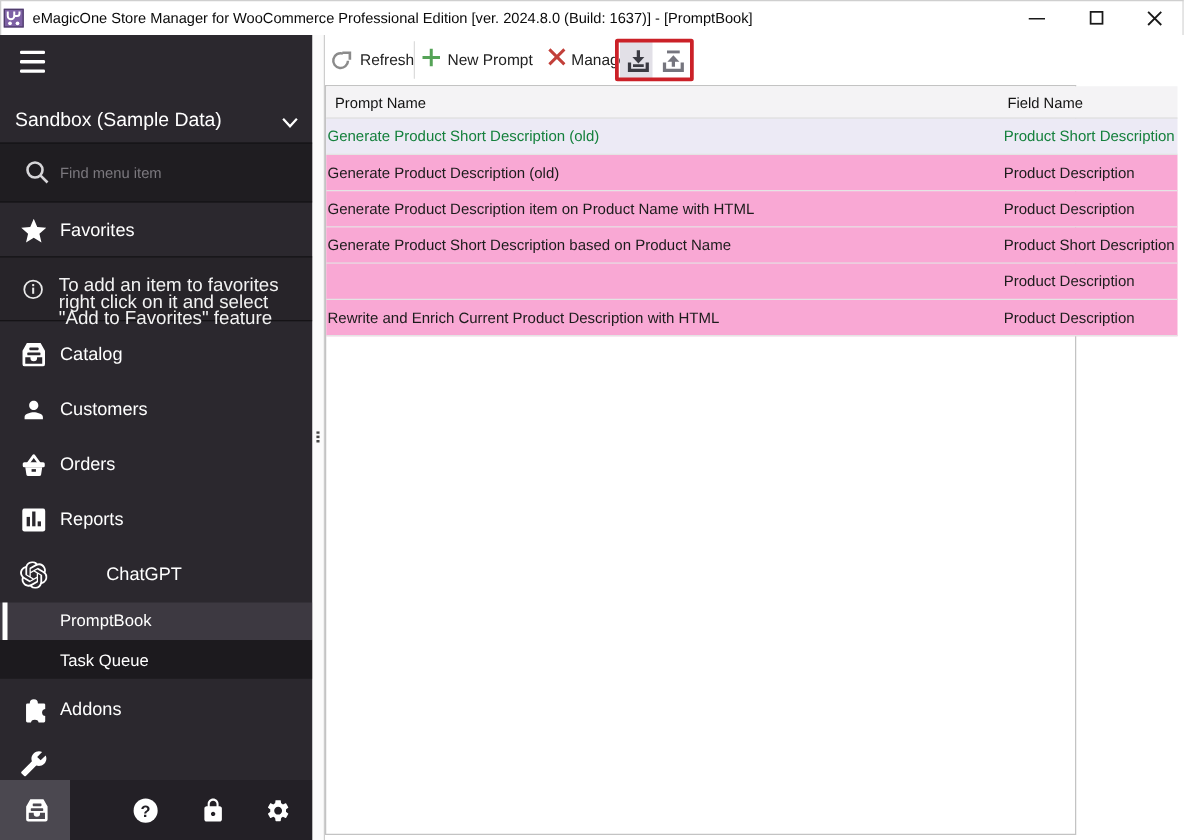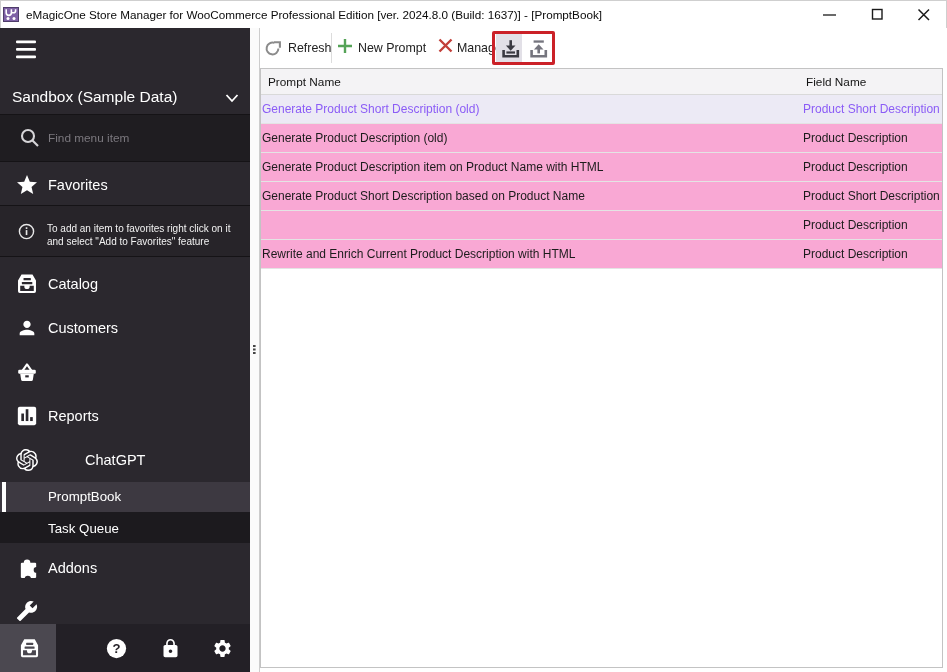--- a/index.html
+++ b/index.html
@@ -15,27 +15,27 @@
   #sidebar { left:0; top:28px; width:250px; height:644px; background:#2b282e; overflow:hidden; }
   .srow { position:absolute; left:0; width:250px; }
   .stext { color:#ffffff; font-size:14.5px; }
   
   #splitter { left:250px; top:28px; width:9px; height:644px; background:#fbfbfb; }
   #mainline { left:259px; top:28px; width:1px; height:644px; background:#cdcdcd; }
   
   #toolbar { left:260px; top:28px; width:687px; height:40px; background:#fff; }
   .tbtext { position:absolute; top:0; height:40px; line-height:41px; font-size:12.4px; color:#222222; }
   
-  #panel { left:260px; top:68px; width:683px; height:600px; background:#fff; border:1px solid #c3c3c3; }
+  #panel { left:260px; top:68px; width:601px; height:600px; background:#fff; border:1px solid #c3c3c3; }
   #thead { position:absolute; left:0; top:0; width:681px; height:26px; background:#f4f3f5; border-bottom:1px solid #d9d9d9; }
   .hcell { position:absolute; top:0; height:26px; line-height:27px; font-size:11.8px; color:#141414; }
   .trow { position:absolute; left:0; width:681px; height:29px; border-bottom:1px solid #e4e4e4; background:#f9a8d4; }
   .tc { position:absolute; top:0; height:28px; line-height:29px; font-size:12px; color:#1c1c1c; white-space:nowrap; }
   .sel { background:#eceaf5; }
-  .sel .tc { color:#8b5cf6; }
+  .sel .tc { color:#15803d; }
 </style>
 </head>
 <body>
 
   <div class="abs" id="titlebar"></div>
   <div class="abs" id="appicon">
     <svg width="14" height="13" viewBox="0 0 14 13" style="position:absolute;left:0px;top:0px">
       <g stroke="#ffffff" stroke-width="1.6" fill="none">
         <path d="M2.2 1.2 v3.6 a2.6 2.6 0 0 0 5.2 0 v-3.6"></path>
         <path d="M7.4 4.8 h2.2 a2 2 0 0 0 2-2 v-1.6"></path>
@@ -81,41 +81,42 @@
       <path fill="#fff" d="M12 17.27L18.18 21l-1.64-7.03L22 9.24l-7.19-.61L12 2 9.19 8.63 2 9.24l5.46 4.73L5.82 21z"></path>
     </svg>
     <div class="srow stext" style="left:48px;top:149px;">Favorites</div>
 
     <div class="srow" style="top:177px;height:52px;background:#272429;border-top:1px solid #151316;border-bottom:1px solid #151316;"></div>
     <svg class="abs" style="left:18px;top:195px" width="17" height="17" viewBox="0 0 24 24">
       <circle cx="12" cy="12" r="10" fill="none" stroke="#e8e8e8" stroke-width="2"></circle>
       <rect x="10.9" y="10" width="2.3" height="7" fill="#e8e8e8"></rect>
       <rect x="10.9" y="6" width="2.3" height="2.4" fill="#e8e8e8"></rect>
     </svg>
-    <div class="srow" style="left:47px;top:194px;width:200px;color:#f2f2f2;font-size:10px;line-height:13px;">To add an item to favorites right click on it and select "Add to Favorites" feature</div>
+    <div class="srow" style="left:47px;top:194px;width:200px;color:#f2f2f2;font-size:15px;line-height:13px;">To add an item to favorites right click on it and select "Add to Favorites" feature</div>
 
     <svg class="abs" style="left:16px;top:245px" width="22" height="22" viewBox="0 0 24 24">
       <path fill="#fff" d="M6 1.5 h12 L21.8 8.2 V20 a1.9 1.9 0 0 1-1.9 1.9 H4.1 A1.9 1.9 0 0 1 2.2 20 V8.2 Z"></path>
       <g fill="#2b282e">
         <rect x="8.2" y="5.4" width="8" height="2.5" rx="0.6"></rect>
         <rect x="6.4" y="9.8" width="11.4" height="2.5" rx="0.6"></rect>
       <path d="M4.6 14 H9.1 v0.6 a2.9 2.9 0 0 0 5.8 0 V14 h4.5 v5.6 H4.6 Z"></path>
       </g>
     </svg>
     <div class="srow stext" style="left:48px;top:248px;">Catalog</div>
     <svg class="abs" style="left:16px;top:289px" width="22" height="22" viewBox="0 0 24 24">
       <path fill="#fff" d="M12 12c2.21 0 4-1.79 4-4s-1.79-4-4-4-4 1.79-4 4 1.79 4 4 4zm0 2c-2.67 0-8 1.34-8 4v2h16v-2c0-2.66-5.33-4-8-4z"></path>
     </svg>
     <div class="srow stext" style="left:48px;top:292px;">Customers</div>
     <svg class="abs" style="left:16px;top:333px" width="22" height="22" viewBox="0 0 24 24">
       <path fill="none" stroke="#fff" stroke-width="2.3" stroke-linejoin="round" d="M6.8 11 L12 3.8 L17.2 11"></path>
       <rect x="2.4" y="9.6" width="19.2" height="4.4" rx="1.4" fill="#fff"></rect>
       <path fill="#fff" d="M4.6 14 L5.6 20.4 a1.6 1.6 0 0 0 1.6 1.3 h9.6 a1.6 1.6 0 0 0 1.6-1.3 L19.4 14 Z"></path>
       <rect x="10.1" y="15.6" width="3.8" height="2.3" fill="#2b282e"></rect>
     </svg>
+    <div class="srow stext" style="left:48px;top:336px;">Orders</div>
     <svg class="abs" style="left:16px;top:377px" width="22" height="22" viewBox="0 0 24 24">
       <path fill="#fff" d="M4 2h16a2 2 0 0 1 2 2v16a2 2 0 0 1-2 2H4a2 2 0 0 1-2-2V4a2 2 0 0 1 2-2z"></path>
       <g fill="#2b282e">
         <rect x="5.8" y="9.3" width="2.9" height="8.2"></rect>
         <rect x="10.6" y="4.6" width="2.9" height="12.9"></rect>
         <rect x="15.4" y="13.2" width="2.9" height="4.3"></rect>
       </g>
     </svg>
     <div class="srow stext" style="left:48px;top:380px;">Reports</div>
     <svg class="abs" style="left:16px;top:421px" width="22" height="22" viewBox="0 0 24 24">

